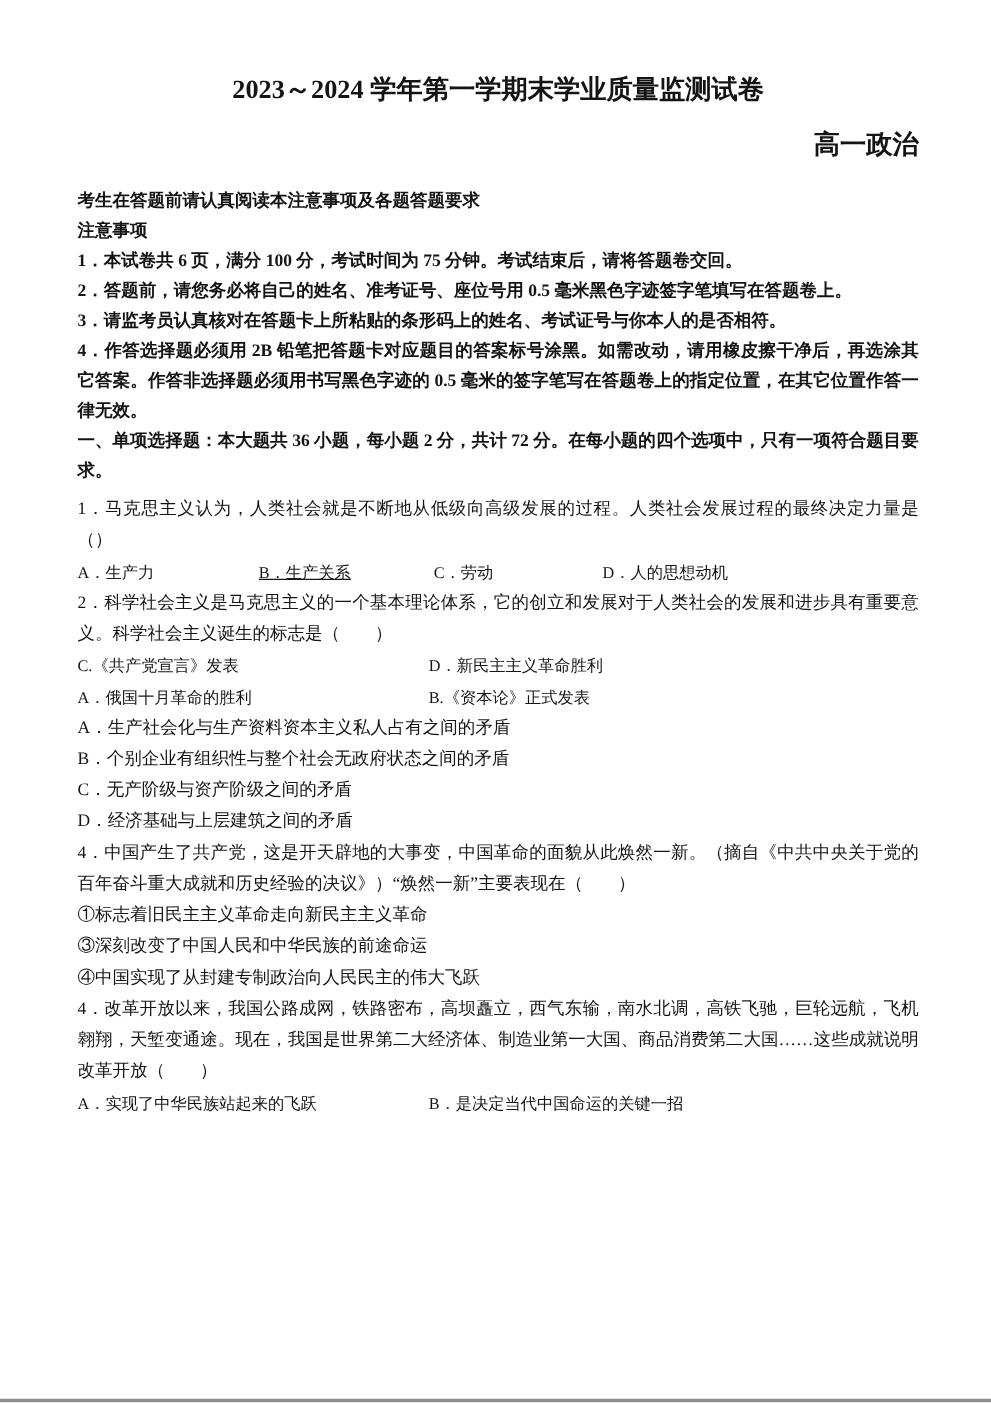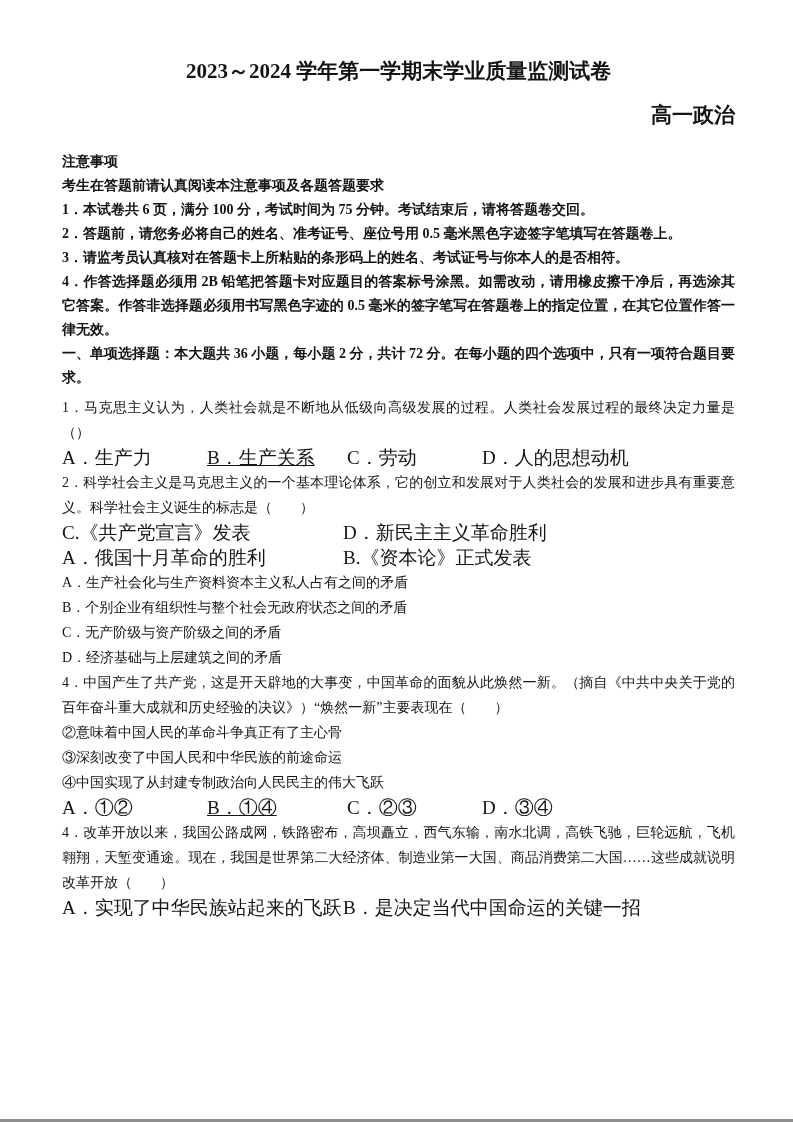--- a/index.html
+++ b/index.html
@@ -22,43 +22,43 @@
   }
   .notice { margin-top:20px; }
   .notice p, .section {
     margin:0; font-size:14px; line-height:24px;
     font-weight:700; text-align:justify;
   }
   .questions { margin-top:5px; }
   .questions p {
     margin:0; font-size:14px; line-height:25px; text-align:justify;
   }
-  .row2, .row4 { display:flex; font-size:19px; line-height:25px; }
+  .row2, .row4 { display:flex; font-size:13px; line-height:25px; }
   .row4 .c1 { width:145px; }
   .row4 .c2 { width:140px;text-decoration:underline; }
   .row4 .c3 { width:135px; }
   .row4 .c4 { flex:1; }
   .row2 .c1 { width:281px; }
   .row2 .c2 { flex:1; }
   .scan-edge {
     position:absolute; left:0; right:0; bottom:0; height:3px;
     background:#8e8e8e;
   }
 </style>
 </head>
 <body>
 
 <div class="page">
 
   <h1 class="title">2023～2024 学年第一学期末学业质量监测试卷</h1>
   <h2 class="subtitle">高一政治</h2>
 
   <div class="notice">
+    <p>考生在答题前请认真阅读本注意事项及各题答题要求</p>
     <p>注意事项</p>
-    <p>考生在答题前请认真阅读本注意事项及各题答题要求</p>
     <p>1．本试卷共 6 页，满分 100 分，考试时间为 75 分钟。考试结束后，请将答题卷交回。</p>
     <p>2．答题前，请您务必将自己的姓名、准考证号、座位号用 0.5 毫米黑色字迹签字笔填写在答题卷上。</p>
     <p>3．请监考员认真核对在答题卡上所粘贴的条形码上的姓名、考试证号与你本人的是否相符。</p>
     <p>4．作答选择题必须用 2B 铅笔把答题卡对应题目的答案标号涂黑。如需改动，请用橡皮擦干净后，再选涂其它答案。作答非选择题必须用书写黑色字迹的 0.5 毫米的签字笔写在答题卷上的指定位置，在其它位置作答一律无效。</p>
   </div>
 
   <p class="section">一、单项选择题：本大题共 36 小题，每小题 2 分，共计 72 分。在每小题的四个选项中，只有一项符合题目要求。</p>
 
   <div class="questions">
 
@@ -86,29 +86,23 @@
 
     <div>
       <p>A．生产社会化与生产资料资本主义私人占有之间的矛盾</p>
       <p>B．个别企业有组织性与整个社会无政府状态之间的矛盾</p>
       <p>C．无产阶级与资产阶级之间的矛盾</p>
       <p>D．经济基础与上层建筑之间的矛盾</p>
     </div>
 
     <div>
       <p>4．中国产生了共产党，这是开天辟地的大事变，中国革命的面貌从此焕然一新。（摘自《中共中央关于党的百年奋斗重大成就和历史经验的决议》）“焕然一新”主要表现在（　　）</p>
-      <p>②意味着中国人民的革命斗争真正有了主心骨</p>
+      <p>①标志着旧民主主义革命走向新民主主义革命</p>
       <p>③深刻改变了中国人民和中华民族的前途命运</p>
       <p>④中国实现了从封建专制政治向人民民主的伟大飞跃</p>
-      <div class="row4">
-        <span class="c1">A．①②</span>
-        <span class="c2">B．①④</span>
-        <span class="c3">C．②③</span>
-        <span class="c4">D．③④</span>
-      </div>
     </div>
 
     <div>
       <p>4．改革开放以来，我国公路成网，铁路密布，高坝矗立，西气东输，南水北调，高铁飞驰，巨轮远航，飞机翱翔，天堑变通途。现在，我国是世界第二大经济体、制造业第一大国、商品消费第二大国……这些成就说明改革开放（　　）</p>
       <div class="row2">
         <span class="c1">A．实现了中华民族站起来的飞跃</span>
         <span class="c2">B．是决定当代中国命运的关键一招</span>
       </div>
     </div>
 

